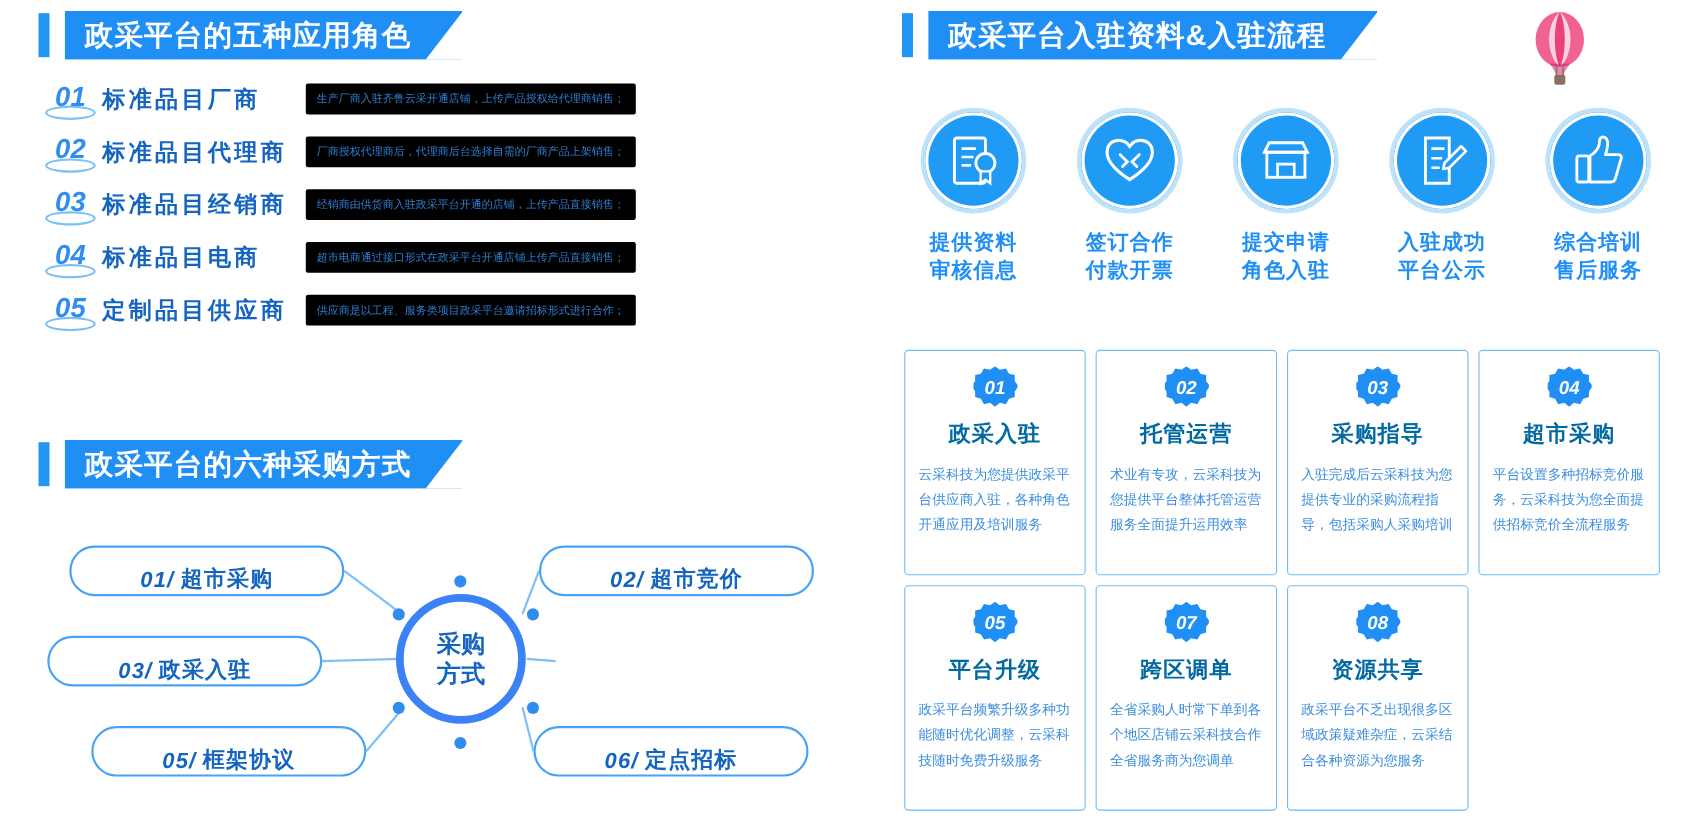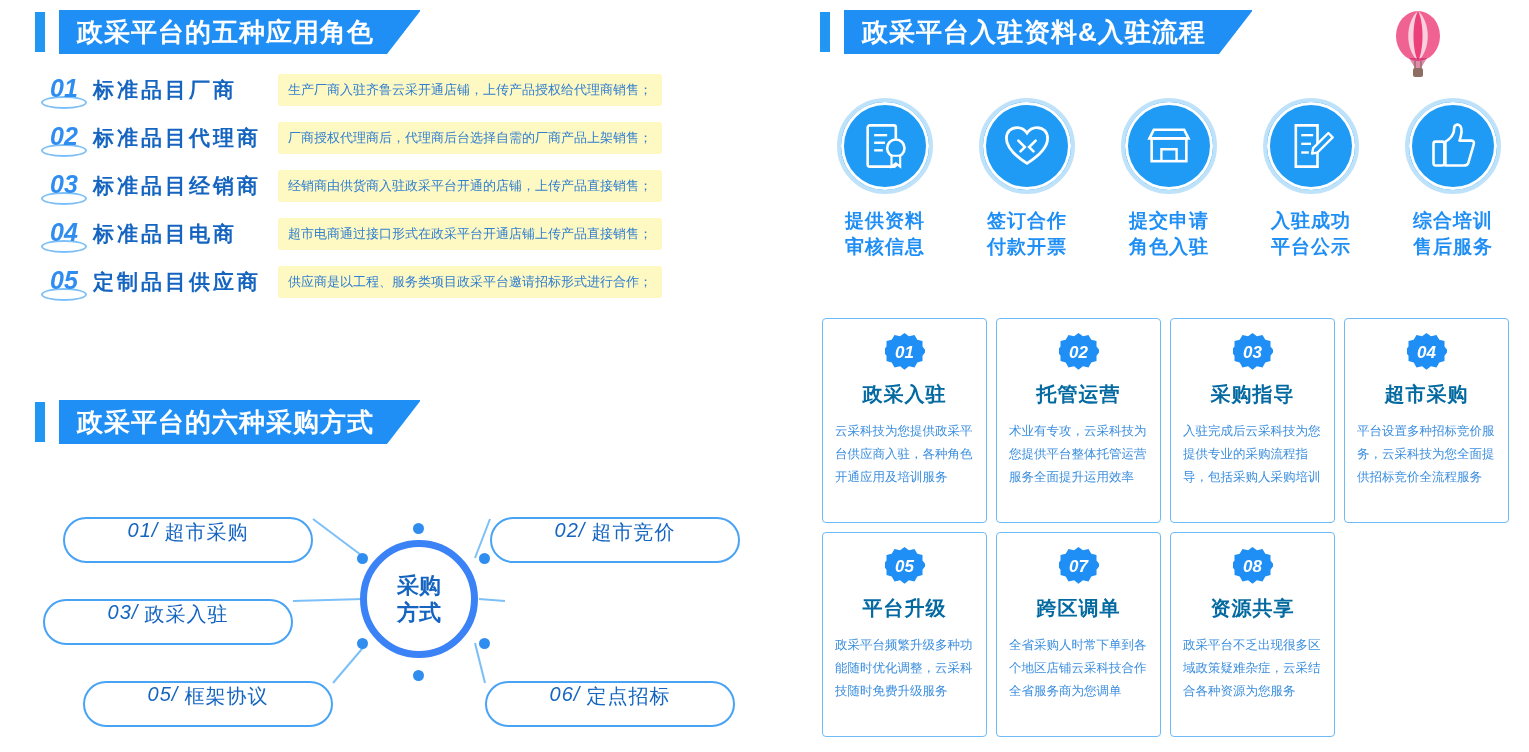--- a/index.html
+++ b/index.html
@@ -37,32 +37,32 @@
   .role-num .ellipse {
     position: absolute; left: 6px; bottom: 1px; width: 46px; height: 13px;
     border: 2px solid #7cc0f7; border-radius: 50%;
   }
   .role-num span { position: relative; z-index: 2; margin-bottom: 3px; }
   .role-name {
     font-size: 21px; font-weight: bold; color: #1565c0; letter-spacing: 3px;
     width: 185px; flex: none;
   }
   .role-desc {
-    background: #fef9c3; color: #2f7ed0; font-size: 13px;
+    background: #000000; color: #2f7ed0; font-size: 10px;
     padding: 7px 10px; border-radius: 2px; white-space: nowrap;
   }
 
   
   #methods-section { position: absolute; left: 35px; top: 398px; width: 770px; height: 330px; }
   #methods-graph { position: absolute; left: 0; top: 80px; width: 770px; height: 250px; }
   .pill {
     position: absolute; border: 2px solid #49a3f5; border-radius: 30px;
-    background: #fff; color: #1565c0; font-size: 20px; font-weight: normal;
-    display: flex; align-items: flex-start; justify-content: center;
-    height: 46px; letter-spacing: 1px; margin-top: 21px;
+    background: #fff; color: #1565c0; font-size: 20px; font-weight: bold;
+    display: flex; align-items: flex-end; justify-content: center;
+    height: 46px; letter-spacing: 1px;
   }
   .pill i { font-style: italic; margin-right: 6px; }
   #pill-0 { left: 28px;  top: 18px;  width: 250px; }
   #pill-1 { left: 455px; top: 18px;  width: 250px; }
   #pill-2 { left: 8px;   top: 100px; width: 250px; }
   #pill-3 { left: 470px; top: 100px; width: 250px; }
   #pill-4 { left: 48px;  top: 182px; width: 250px; }
   #pill-5 { left: 450px; top: 182px; width: 250px; }
   #hub {
     position: absolute; left: 325px; top: 62px; width: 118px; height: 118px;

